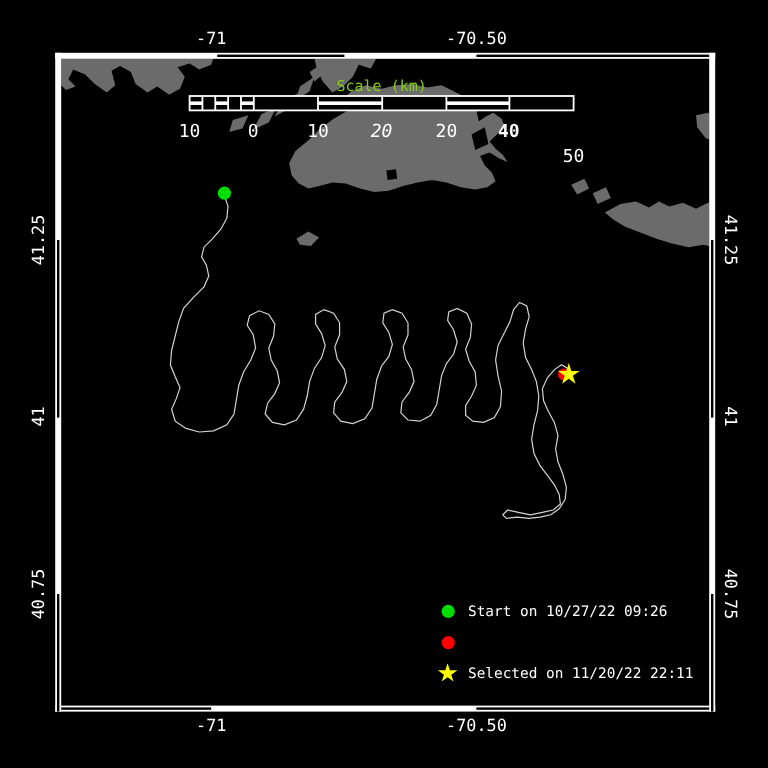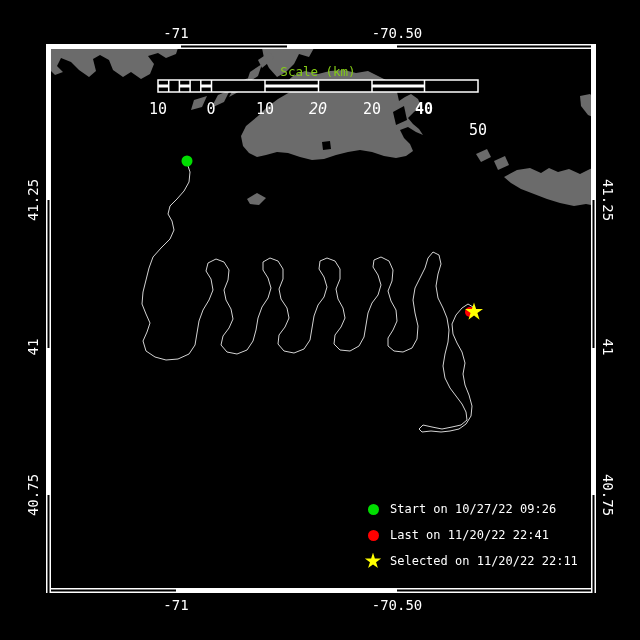--- a/index.html
+++ b/index.html
@@ -112,21 +112,20 @@
     <div class="legend-row" style="left: 364px; top: 500px;">
       <span class="legend-marker-box">
         <span class="legend-dot" style="background: rgb(0, 221, 0);"></span>
       </span>
       <span class="legend-label">Start on 10/27/22 09:26</span>
     </div>
     <div class="legend-row" style="left: 364px; top: 526px;">
       <span class="legend-marker-box">
         <span class="legend-dot" style="background: rgb(255, 0, 0);"></span>
       </span>
-      <span class="legend-label">Last on 11/20/22 22:41</span>
     </div>
     <div class="legend-row" style="left: 364px; top: 552px;">
       <span class="legend-marker-box">
         <span class="legend-star" style="background: rgb(255, 255, 0);"></span>
       </span>
       <span class="legend-label">Selected on 11/20/22 22:11</span>
     </div>
   </div>
 
 </body></html>

